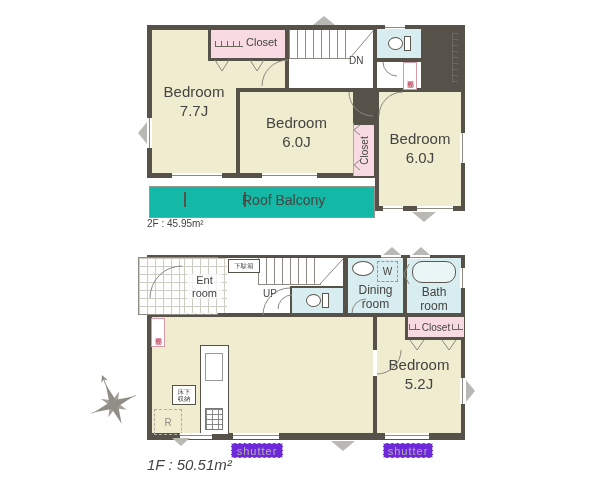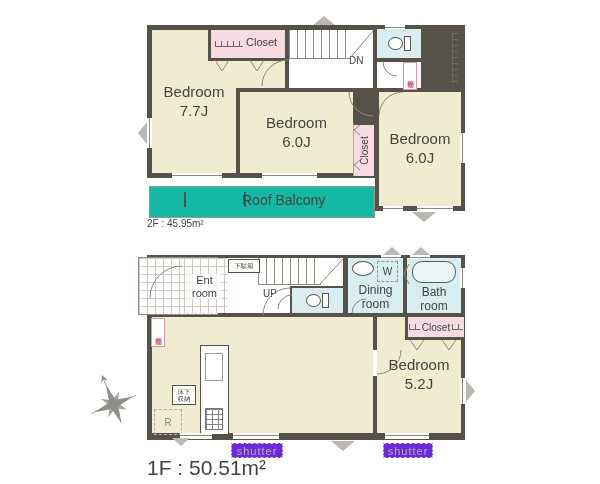--- a/index.html
+++ b/index.html
@@ -218,21 +218,21 @@
       <path d="M154,47 A14,14 0 0 0 140,61"></path>
       <path d="M214,65 A14,14 0 0 1 228,51"></path>
       <path d="M271,16 L266,26 L271,36"></path>
       <path d="M182,36 L205,11"></path>
       <path d="M239,126 A24,24 0 0 0 263,102"></path>
       <path d="M272,92 l7,10 l7,-10"></path>
       <path d="M304,92 l7,10 l7,-10"></path>
     </g>
   </svg>
 
-  <div class="lbl" style="left:147px;top:456px;font-size:21px;">1F : 50.51m²</div>
+  <div class="lbl" style="left:147px;top:456px;font-size:15px;font-style:italic;">1F : 50.51m²</div>
 
   <svg class="abs" style="left:88px;top:372px;transform:rotate(-22deg);" width="48" height="56" viewBox="0 -8 40 48">
     <g fill="#908e86" stroke="none">
       <polygon points="20,8 22.5,17.5 32,20 22.5,22.5 20,32 17.5,22.5 8,20 17.5,17.5" transform="rotate(45 20 20)" opacity="0.85"></polygon>
       <polygon points="20,2 23,17 38,20 23,23 20,38 17,23 2,20 17,17"></polygon>
       <polygon points="20,-7 17,-1 20,-3 23,-1"></polygon>
     </g>
     <line x1="20" y1="18" x2="20" y2="-4" stroke="#908e86" stroke-width="0.8"></line>
     <line x1="-2" y1="20" x2="42" y2="20" stroke="#908e86" stroke-width="0.6"></line>
   </svg>

